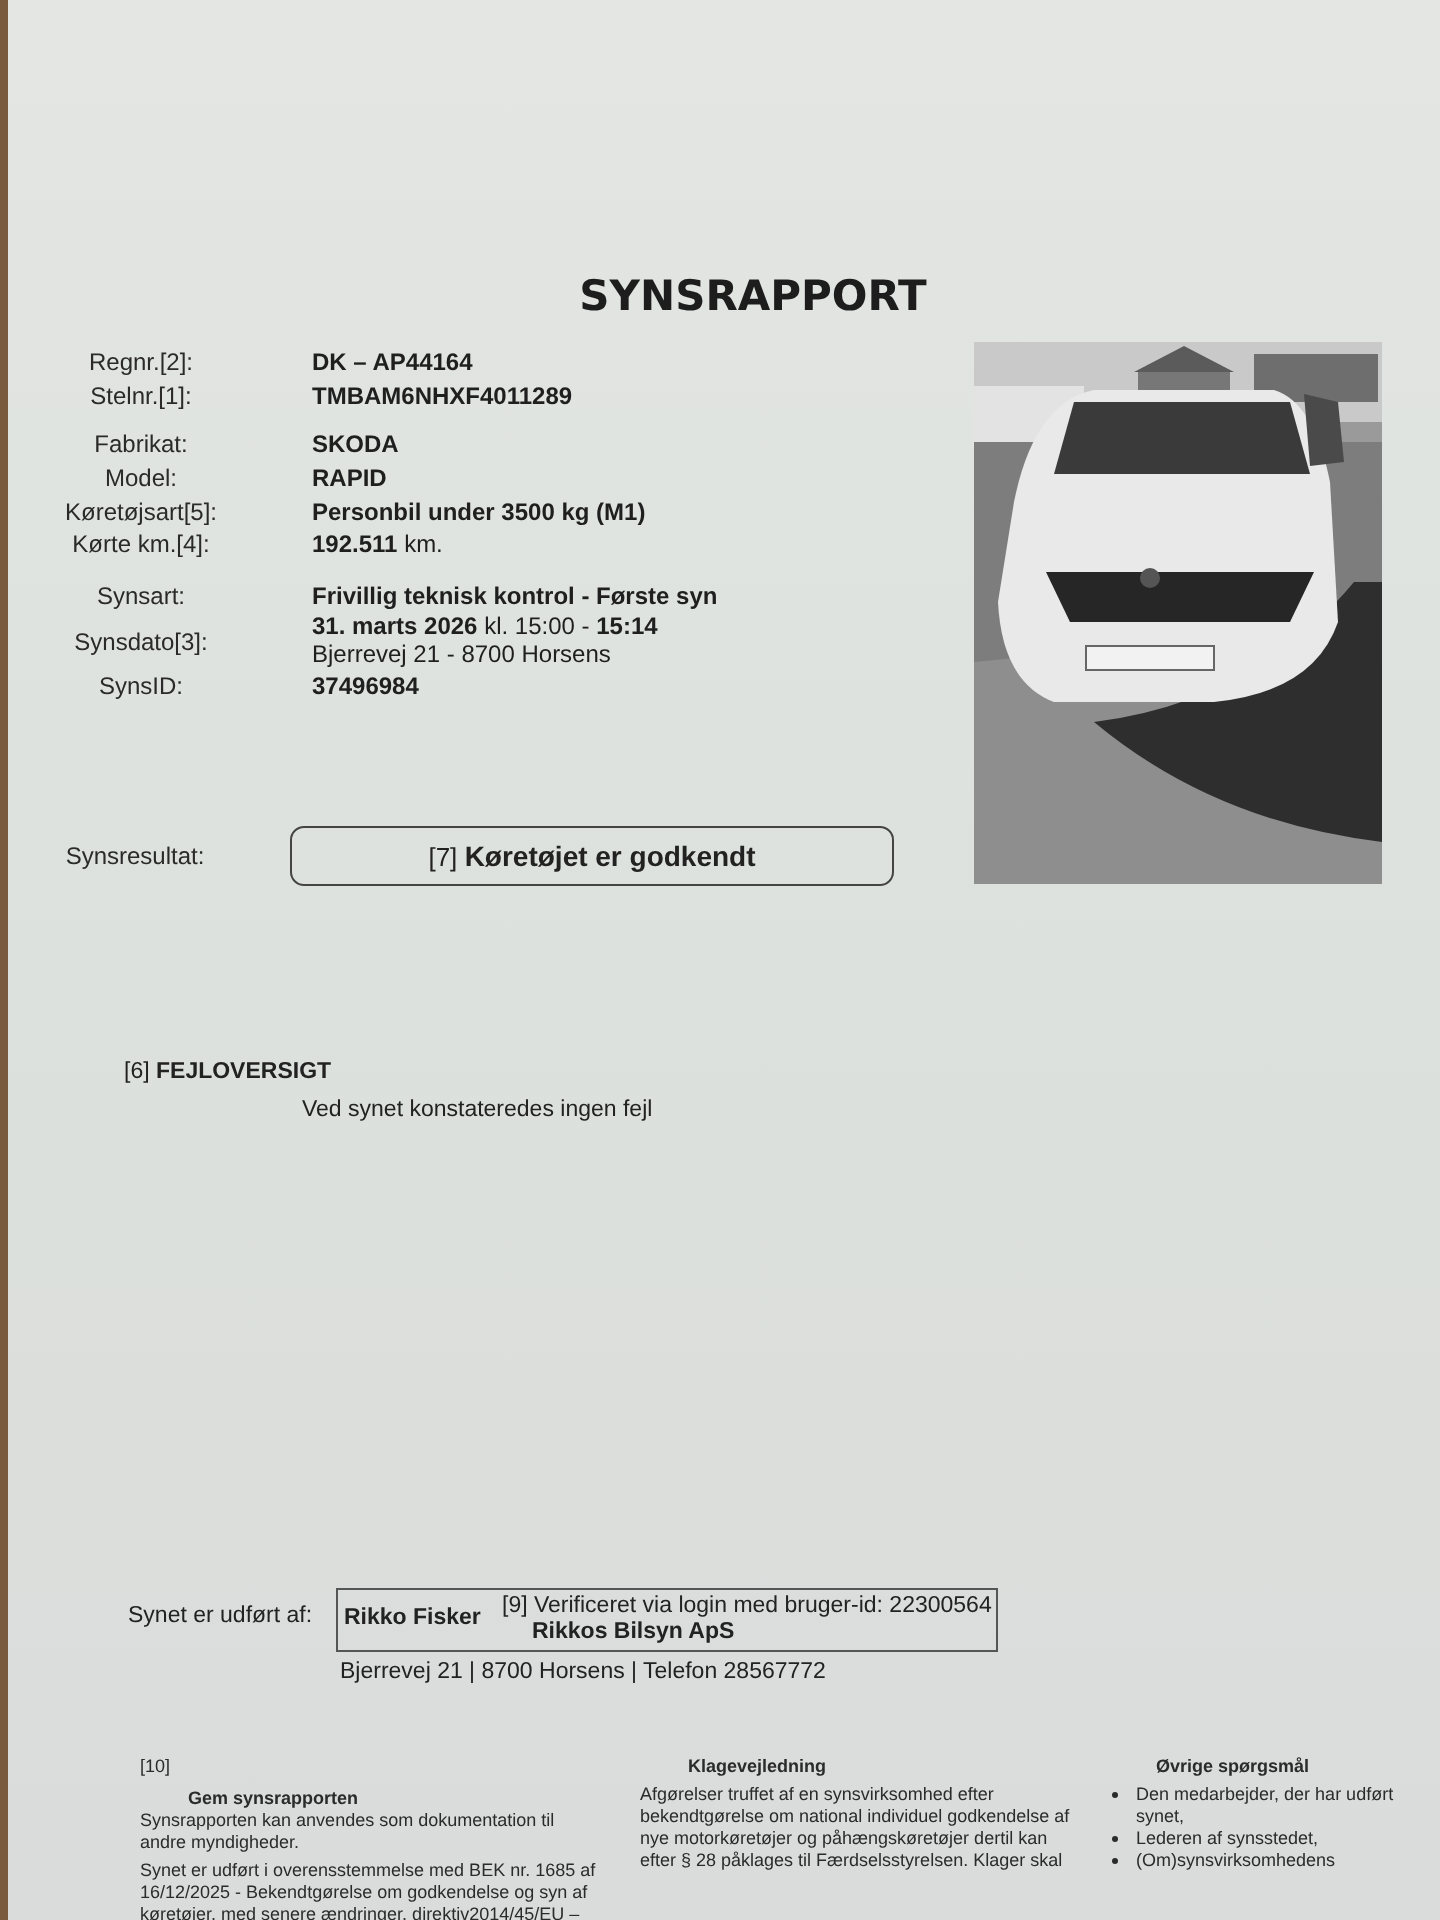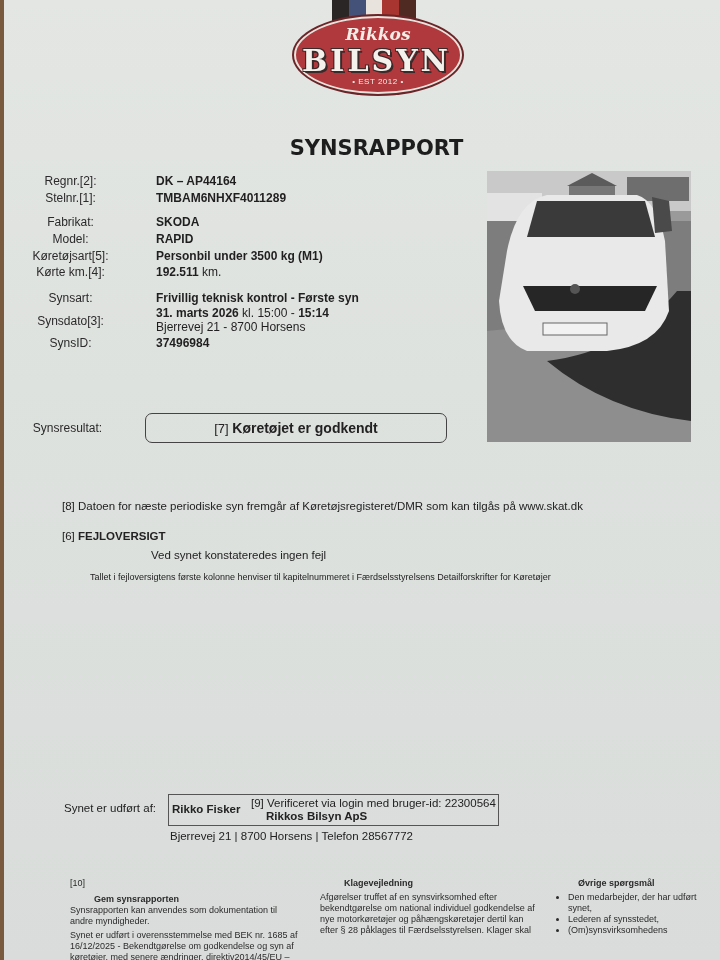--- a/index.html
+++ b/index.html
@@ -24,34 +24,20 @@
   .sign-box { position:absolute; left:164px; top:794px; width:329px; height:30px; border:1px solid #555; }
   .col { position:absolute; top:878px; font-size:9px; line-height:11px; color:#2b2b2b; }
   .col .h { font-weight:bold;padding-left:24px; }
   ul { margin:0; padding-left:14px; }
 </style>
 </head>
 <body>
 
 <div class="paper">
 
-  <div class="logo">
-    <div class="stripes">
-      <span style="background:#2a2626"></span>
-        <span style="background:#44527a"></span>
-        <span style="background:#e8e3dc"></span>
-        <span style="background:#a8352f"></span>
-        <span style="background:#4f2a22"></span>
-    </div>
-    <div class="oval">
-      <div class="script">Rikkos</div>
-      <div class="est">• EST 2012 •</div>
-    </div>
-    <div class="bilsyn">BILSYN</div>
-  </div>
 
   <div class="title">SYNSRAPPORT</div>
 
   <div class="field" style="left:0;top:174px">
     <span class="lbl">Regnr.[2]:</span>
     <span class="val b">DK – AP44164</span>
   </div>
   <div class="field" style="left:0;top:191px">
     <span class="lbl">Stelnr.[1]:</span>
     <span class="val b">TMBAM6NHXF4011289</span>
@@ -108,28 +94,26 @@
   </div>
 
   <div class="field" style="left:0;top:421px">
     <span class="lbl" style="width:127px">Synsresultat:</span>
   </div>
   <div class="result-box">
     <span>[7]</span>
     <span class="big">Køretøjet er godkendt</span>
   </div>
 
-  <div class="field" style="left:58px;top:499px;font-size:11.5px">[8] Datoen for næste periodiske syn fremgår af Køretøjsregisteret/DMR som kan tilgås på www.skat.dk</div>
 
   <div class="field" style="left:58px;top:529px;font-size:11.5px">
     <span>[6]</span>
     <span class="b">FEJLOVERSIGT</span>
   </div>
   <div class="field" style="left:147px;top:548px;font-size:11.5px">Ved synet konstateredes ingen fejl</div>
-  <div class="field small" style="left:86px;top:570px">Tallet i fejloversigtens første kolonne henviser til kapitelnummeret i Færdselsstyrelsens Detailforskrifter for Køretøjer</div>
 
   <div class="field" style="left:60px;top:801px;font-size:11.5px">Synet er udført af:</div>
   <div class="sign-box">
     <span class="field b" style="left:3px;top:7px;font-size:11.5px">Rikko Fisker</span>
     <span class="field" style="left:82px;top:1px;font-size:11.5px">[9] Verificeret via login med bruger-id: 22300564</span>
     <span class="field b" style="left:97px;top:14px;font-size:11.5px">Rikkos Bilsyn ApS</span>
   </div>
   <div class="field" style="left:166px;top:829px;font-size:11.5px">Bjerrevej 21 | 8700 Horsens | Telefon 28567772</div>
 
   <div class="col" style="left:66px;width:232px">

